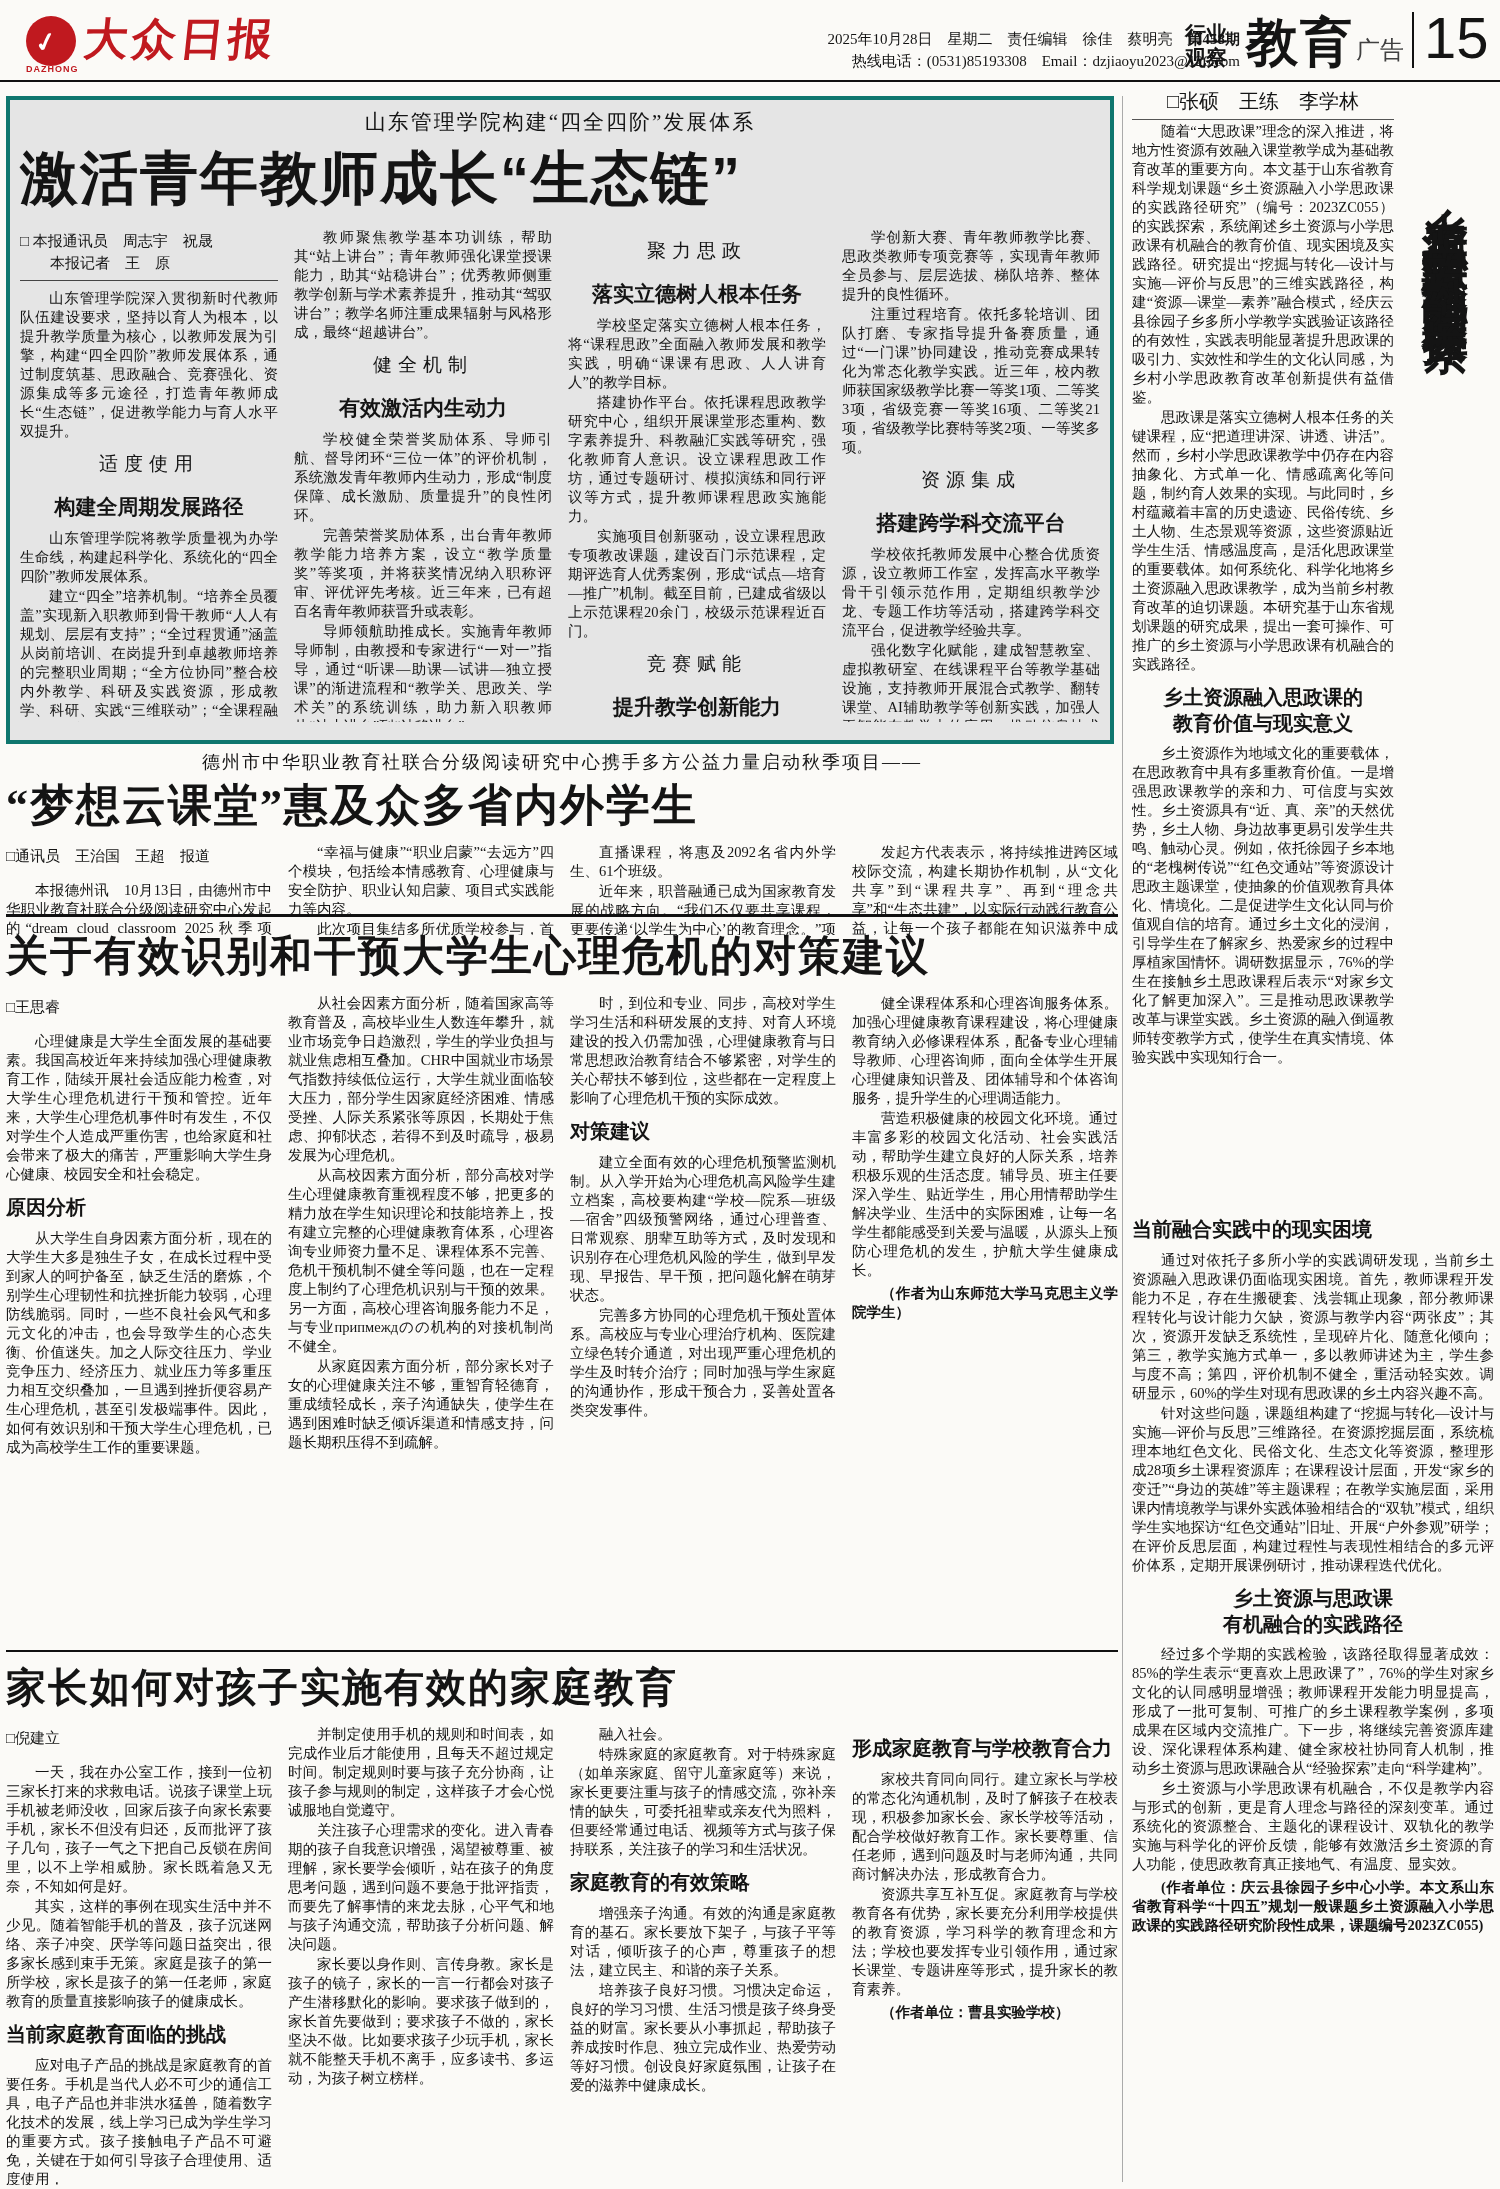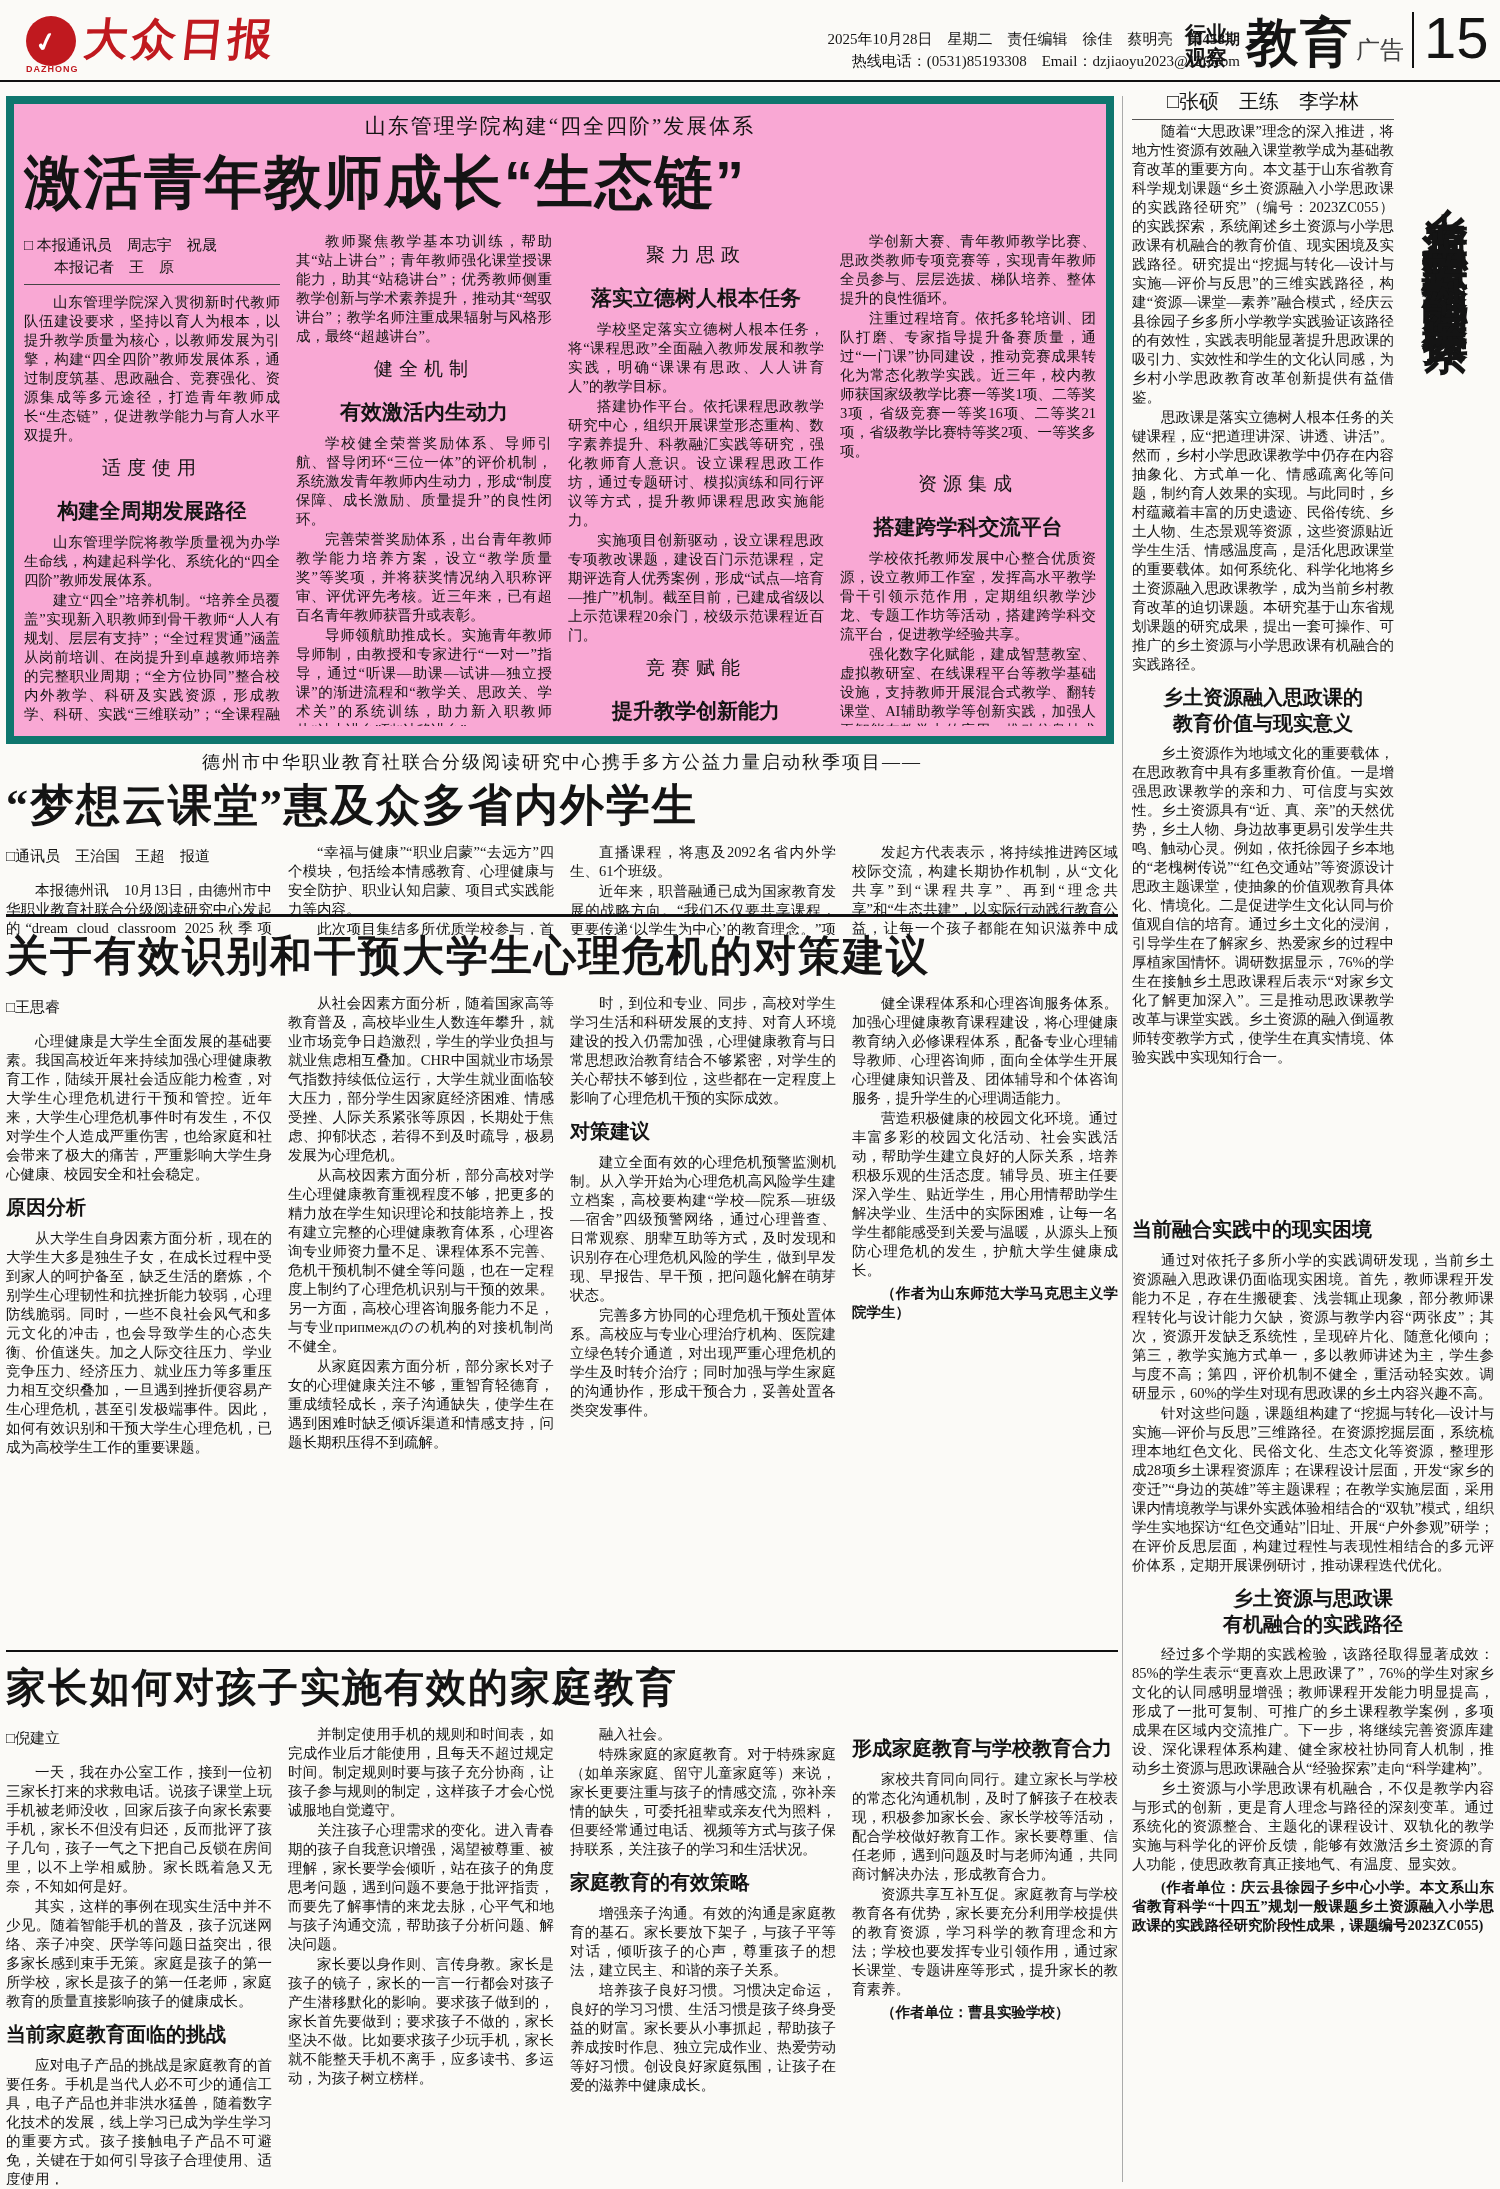--- a/index.html
+++ b/index.html
@@ -32,21 +32,21 @@
   .blk-p{font-size:14.5px;line-height:19px;text-align:justify;text-indent:2em;margin:0 0 1px 0;}
   .blk-byline{font-size:15px;line-height:22px;padding:2px 0 6px 0;margin-bottom:8px;}
   .lead .blk-byline{border-bottom:1px solid #444;}
   .blk-sub{margin:10px 0 8px 0;text-align:center;}
   .blk-sub .eyebrow{font-size:19px;letter-spacing:6px;display:block;}
   .blk-sub .title{font-size:21px;font-weight:900;font-family:"Liberation Sans",sans-serif;display:block;margin-top:16px;}
   .blk-h1{font-size:20px;font-weight:900;font-family:"Liberation Sans",sans-serif;text-align:left;margin:10px 0 8px 0;}
   .blk-h2{font-size:20px;font-weight:900;font-family:"Liberation Sans",sans-serif;text-align:center;margin:10px 0 8px 0;line-height:26px;}
   .blk-credit{font-size:14.5px;line-height:19px;font-weight:bold;text-align:justify;text-indent:2em;margin-top:4px;}
   
-  #lead-box{left:6px;top:96px;width:1108px;height:648px;border:8px solid #0f766e;background:#f9a8d4;padding:6px 10px;box-sizing:border-box;}
+  #lead-box{left:6px;top:96px;width:1108px;height:648px;border:4px solid #0f766e;background:#e5e5e5;padding:6px 10px;box-sizing:border-box;}
   #lead-kicker{margin-top:2px;}
   #lead-headline{font-size:58px;margin:4px 0 10px 0;}
   #lead-cols{height:494px;}
   
   #dream{left:6px;top:750px;width:1112px;height:162px;}
   #dream-kicker{font-size:18px;}
   #dream-headline{font-size:44px;margin:2px 0 8px 0;font-family:"Liberation Serif",serif;}
   #dream-cols{height:92px;}
   #rule-1{left:6px;top:914px;width:1112px;height:3px;background:#111;}
   

